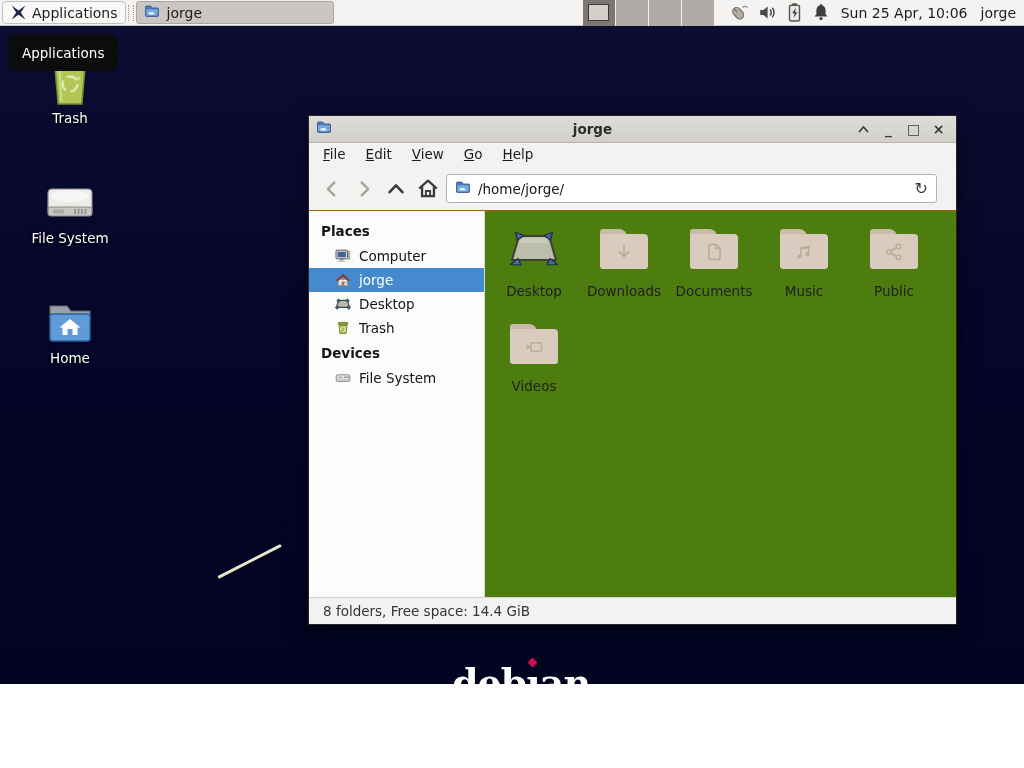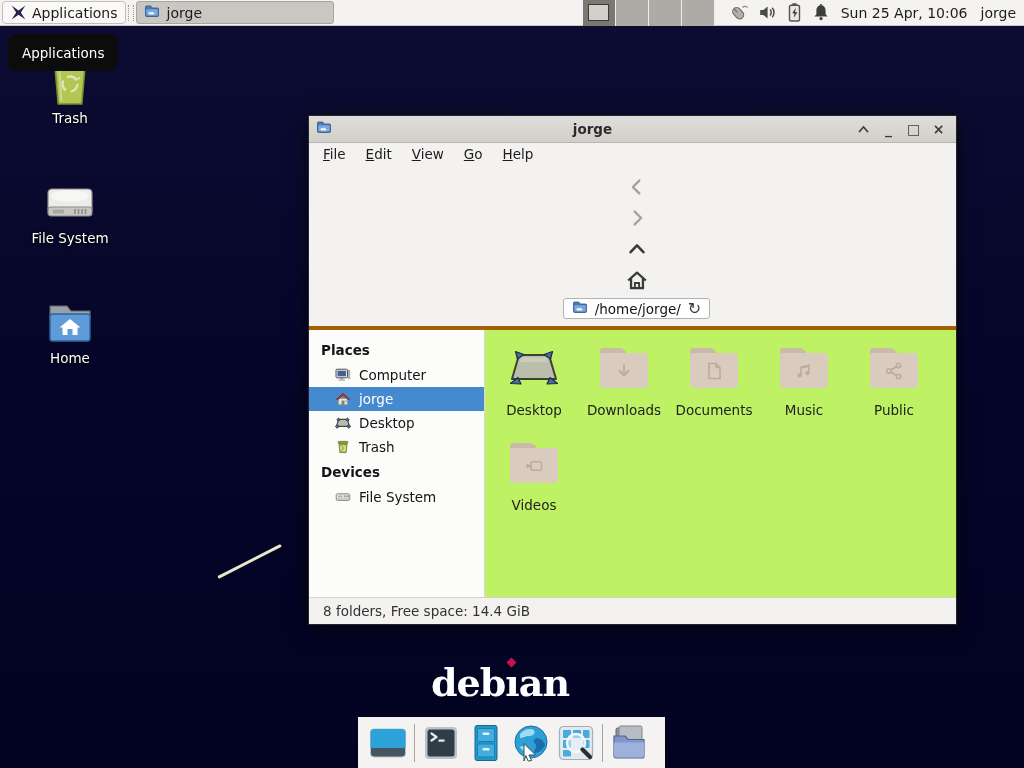--- a/index.html
+++ b/index.html
@@ -1,18 +1,18 @@
 <!DOCTYPE html>
 <html><head>
 <meta charset="utf-8">
 <style>
   * { margin:0; padding:0; box-sizing:border-box; }
   html,body { width:1024px; height:768px; overflow:hidden; }
   body { font-family:"DejaVu Sans","Liberation Sans",sans-serif; }
-  .screen { position:relative; width:1024px; height:768px; overflow:hidden;
+  .screen { position:relative; width:1024px; height:684px; overflow:hidden;
             background:linear-gradient(180deg,#0d0d33 0%,#06062b 45%,#020221 100%);text-decoration:underline; }
 
   
   .panel { position:absolute; top:0; left:0; right:0; height:26px; background:#f4f3f1;
            display:flex; align-items:center; font-size:14px; color:#1c1c1c; z-index:50;
            border-bottom:1px solid #c9c6c1; }
   .apps-btn { display:flex; align-items:center; gap:5px; height:23px; margin-left:2px; padding:0 7px;
               background:#faf9f8; border:1px solid #c2bfba; border-radius:4px; font-size:14px;
               font-family:inherit; color:#1c1c1c; }
   .apps-btn svg { display:block; }
@@ -46,44 +46,44 @@
   .window { position:absolute; left:308px; top:115px; width:649px; height:510px; background:#f3f2f0;
             border:1px solid #262626; box-shadow:0 4px 18px rgba(0,0,0,.6); display:flex; flex-direction:column; z-index:10; }
   .titlebar { height:27px; background:linear-gradient(#dfddd9,#d2cfca); display:flex; align-items:center;
               padding:0 7px; gap:6px; border-bottom:1px solid #b8b5af; }
   .titlebar .title { flex:1; text-align:center; font-weight:bold; font-size:13.5px; color:#2b2b2b; }
   .win-controls { display:flex; align-items:center; gap:4px; }
   .win-btn { width:21px; height:21px; display:flex; align-items:center; justify-content:center;
              color:#3c3c3a; font-size:14px; font-weight:bold; }
   .menubar { display:flex; gap:2px; padding:0 5px; height:26px; background:#f3f2f0; font-size:13.5px; }
   .menu-item { padding:3px 9px; color:#1c1c1c; }
-  .toolbar { display:flex; align-items:center; gap:5px; padding:5px 1px 7px 9px; border-bottom:4px solid #a16207;flex-direction:column; }
+  .toolbar { display:flex; align-items:center; gap:5px; padding:5px 19px 7px 9px; border-bottom:1px solid #a16207; }
   .tool-btn { width:27px; height:26px; display:flex; align-items:center; justify-content:center; }
   .pathbar { flex:1; height:29px; background:#fff; border:1px solid #b5b2ad; border-radius:3px;
              display:flex; align-items:center; padding:0 8px; gap:7px; font-size:13.5px; color:#141414; }
   .reload { margin-left:auto; color:#3a3a38; font-size:16px; line-height:1; }
-  .content { flex:1; display:flex; background:#bef264; min-height:0; }
+  .content { flex:1; display:flex; background:#4d7c0f; min-height:0; }
   .sidebar { width:176px; border-right:1px solid #dcdad6; background:#fcfcfb; padding-top:7px; font-size:13.5px; flex:none; }
   .side-header { font-weight:bold; padding:5px 12px 5px 12px; color:#141414; }
   .side-item { display:flex; align-items:center; gap:8px; padding:4px 8px 4px 26px; color:#141414; }
   .side-item .icon16 { display:flex; width:16px; }
   .side-item.selected { color:#fff; background:#4589cf; }
   .files { flex:1; padding:13px 0 0 4px; display:flex; flex-wrap:wrap; align-content:flex-start; }
   .file-item { width:90px; height:95px; display:flex; flex-direction:column; align-items:center; font-size:13.5px; color:#222; }
   .file-item .fi { height:50px; display:flex; align-items:center; }
   .file-item .lbl { margin-top:9px; white-space:nowrap; }
   .folder { position:relative; width:48px; height:40px; }
   .folder .tab { position:absolute; left:0; top:0; width:27px; height:12px; background:#c9baaa; border-radius:3px 8px 0 0; }
   .folder .fbody { position:absolute; left:0; top:5px; width:48px; height:35px; background:#d9ccbf;
                    border-radius:2px 4px 3px 3px; display:flex; align-items:center; justify-content:center; }
   .statusbar { height:27px; border-top:1px solid #d5d2ce; background:#f3f2f0; display:flex; align-items:center;
                padding:0 14px; font-size:13.5px; color:#333; }
 
   
-  .debian-logo { position:absolute; left:431px; top:660px; color:#fff; font-family:"DejaVu Serif","Liberation Serif",serif;
+  .debian-logo { position:absolute; left:452px; top:660px; color:#fff; font-family:"DejaVu Serif","Liberation Serif",serif;
                  font-weight:bold; font-size:38px; letter-spacing:-1px; line-height:1.2; z-index:5; }
   .debian-i { position:relative; }
   .debian-dot { position:absolute; left:50%; top:-1px; width:7px; height:7px; margin-left:-4px;
                 background:#cf1050; transform:rotate(45deg); }
 
   
   .dock { position:absolute; left:358px; top:717px; width:307px; height:51px; background:#f4f3f1;
           display:flex; align-items:center; gap:7px; padding:0 11px; z-index:5; }
   .dock-item { width:38px; height:38px; display:flex; align-items:center; justify-content:center; }
   .dock-sep { width:1px; height:38px; background:#a6a29c; }

